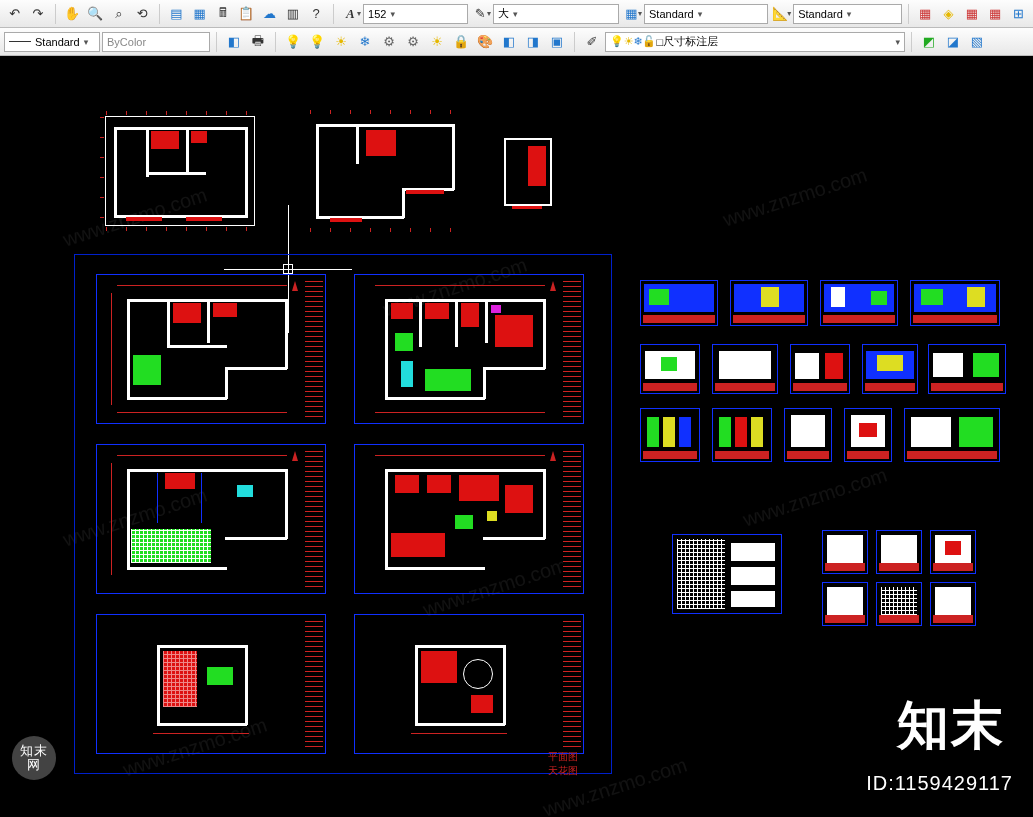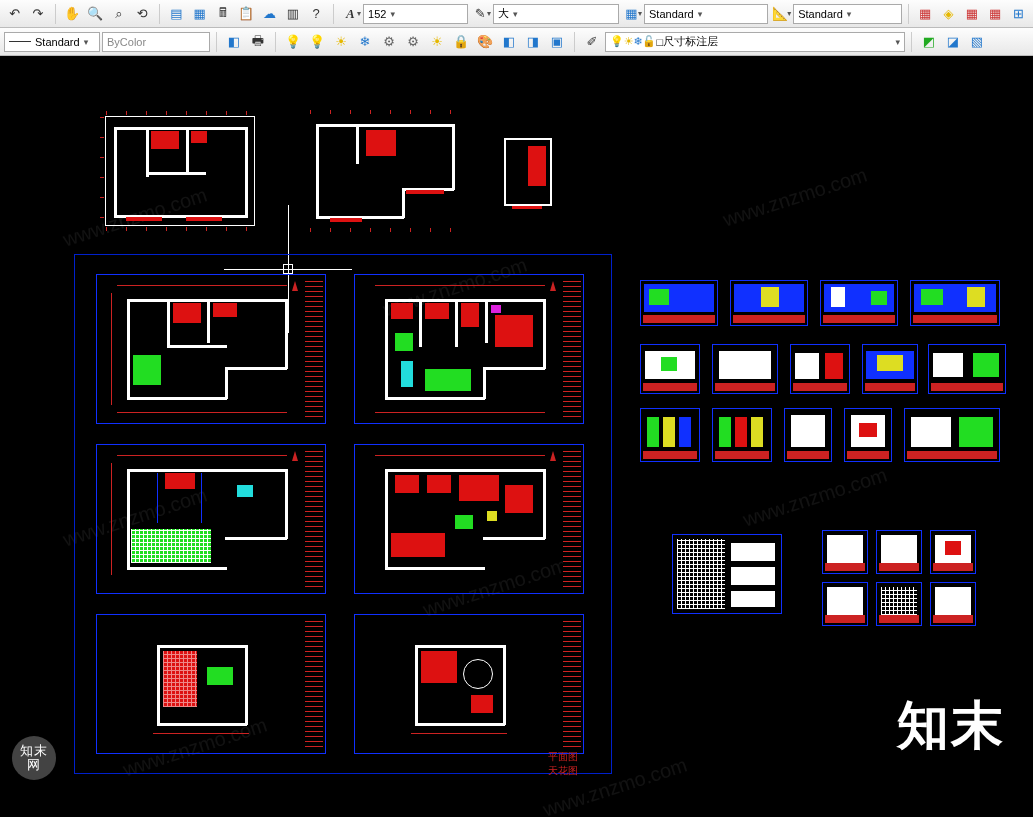--- a/index.html
+++ b/index.html
@@ -549,14 +549,17 @@
         <div class="w" style="left:4px;top:4px;width:36px;height:28px"></div>
         <div class="floor"></div>
       </div>
   </div>
 
   <div class="cn-badge">
     <span>知末</span>
     <span>网</span>
   </div>
   <div class="brand-big">知末</div>
+  <div class="brand-id">
+    <span>ID:</span><span>1159429117</span>
+  </div>
 
 </div>
 
 </body></html>

